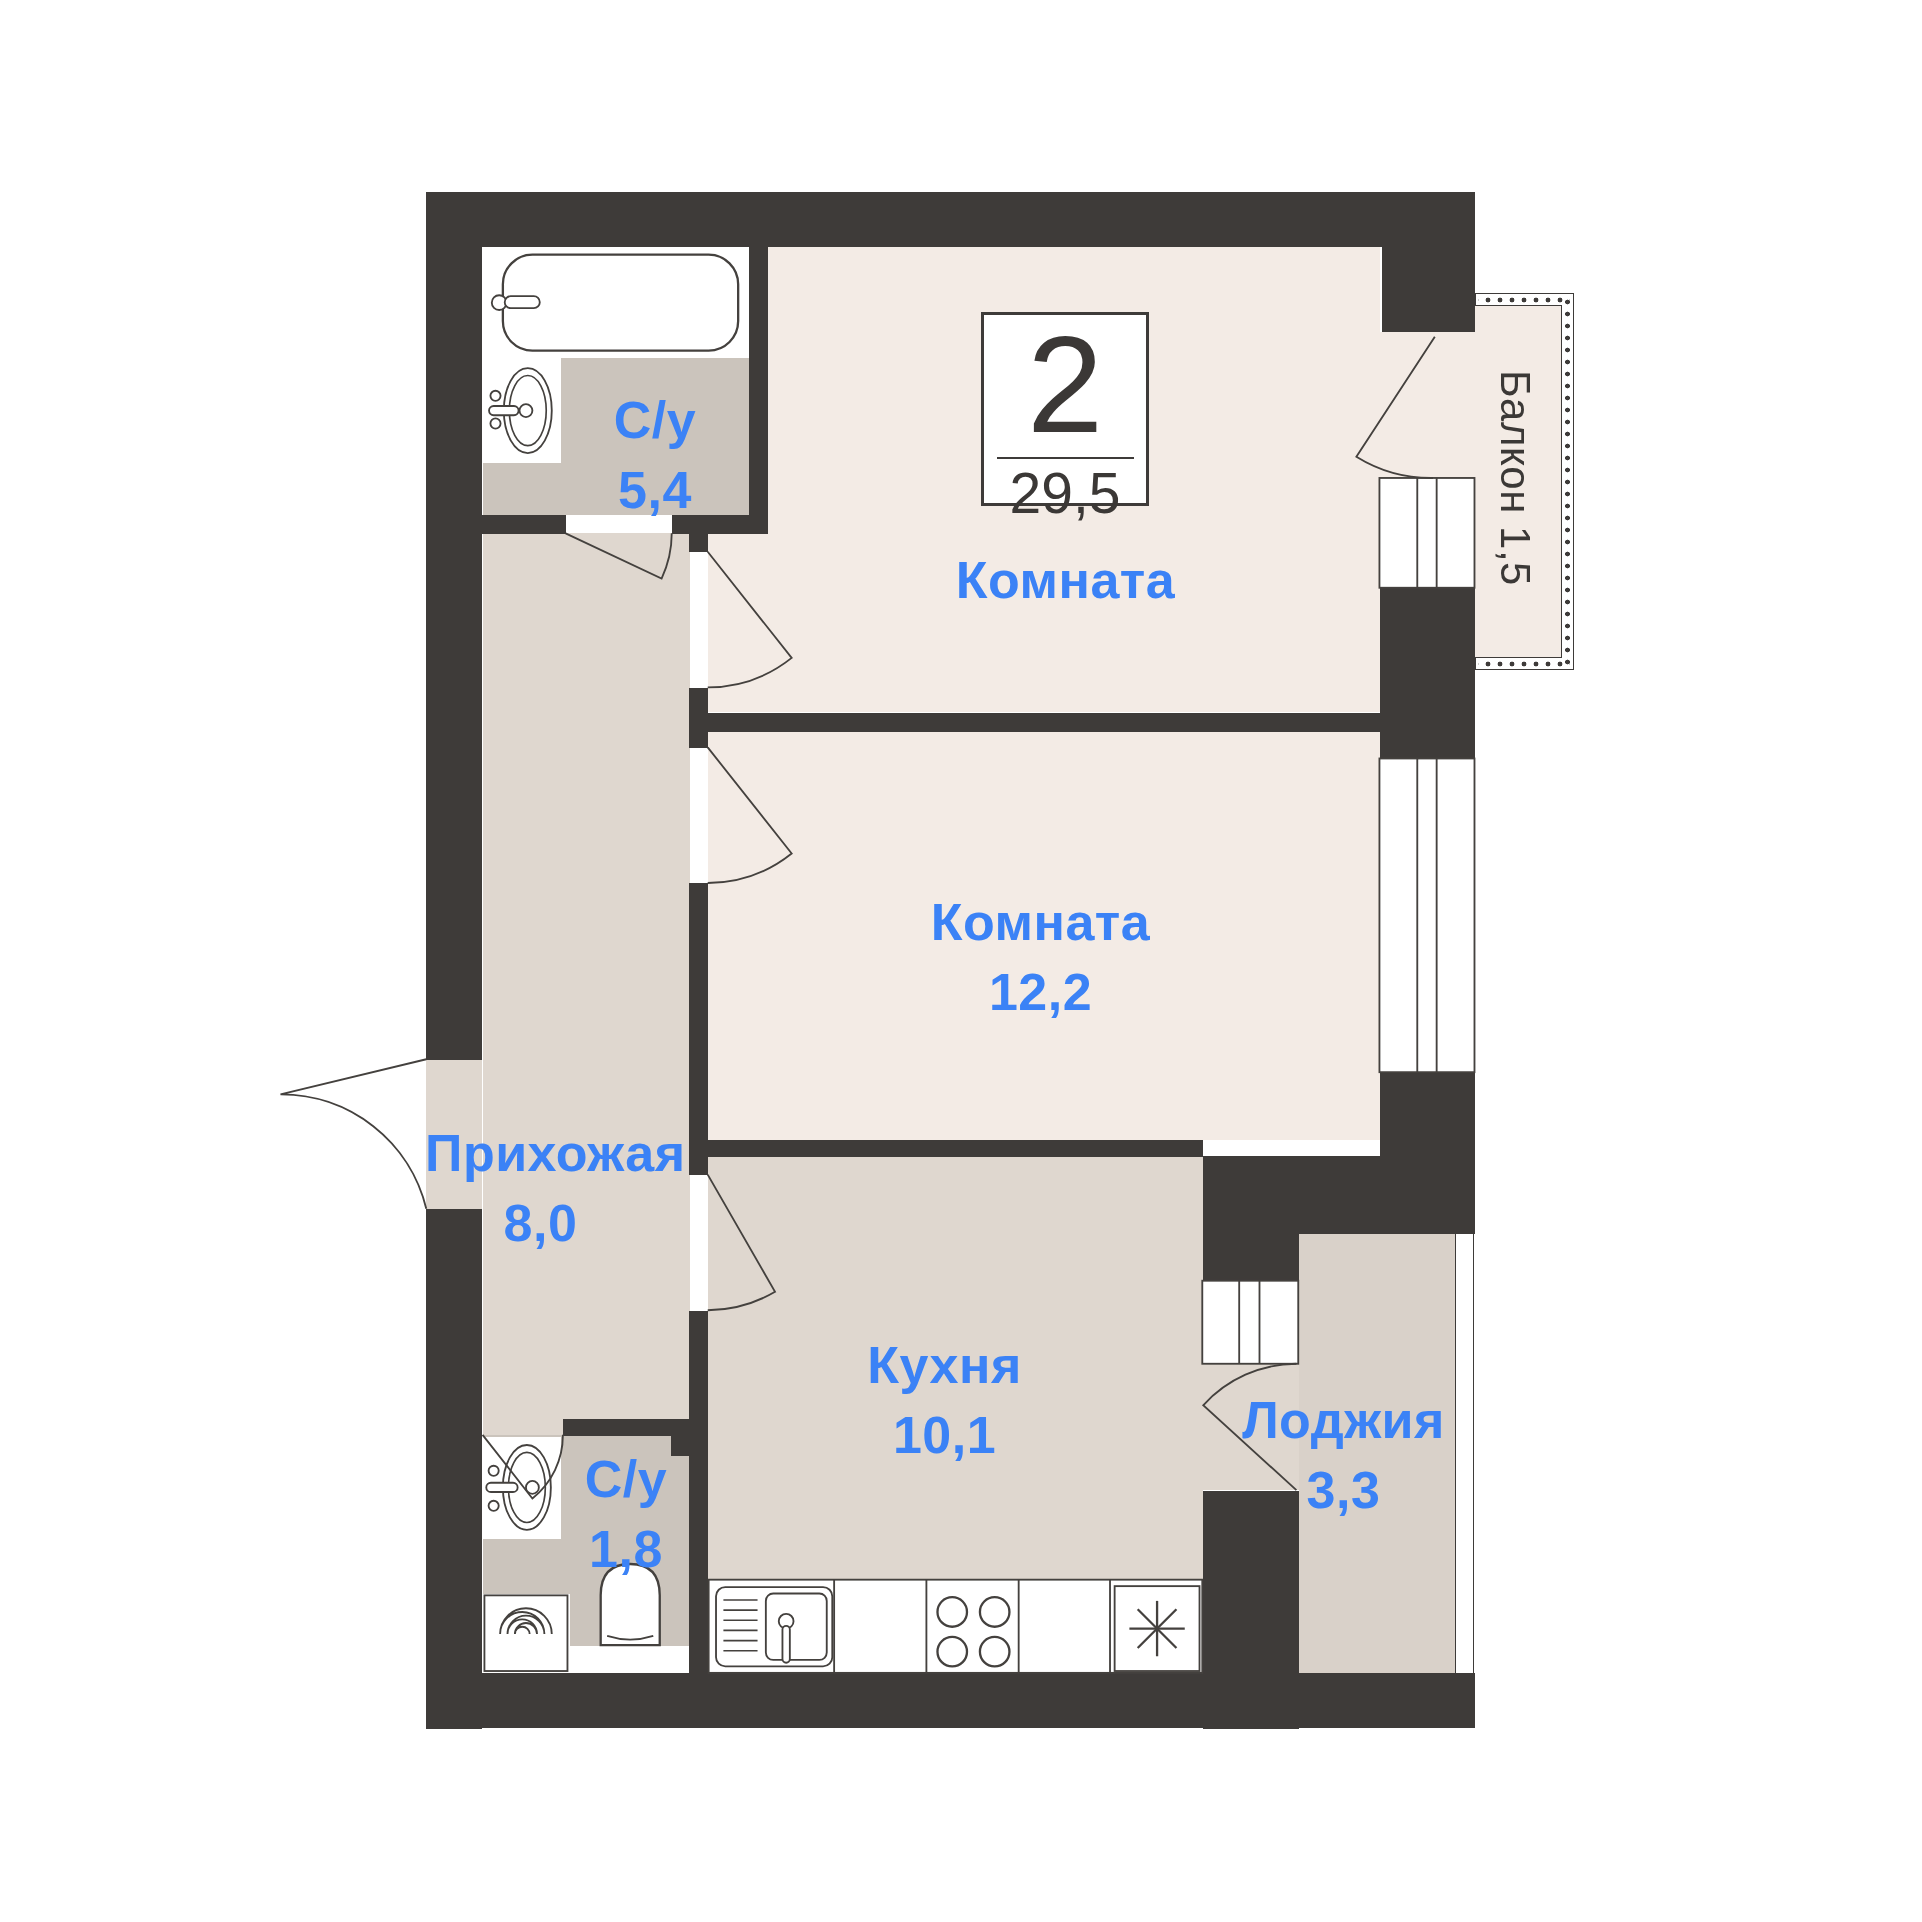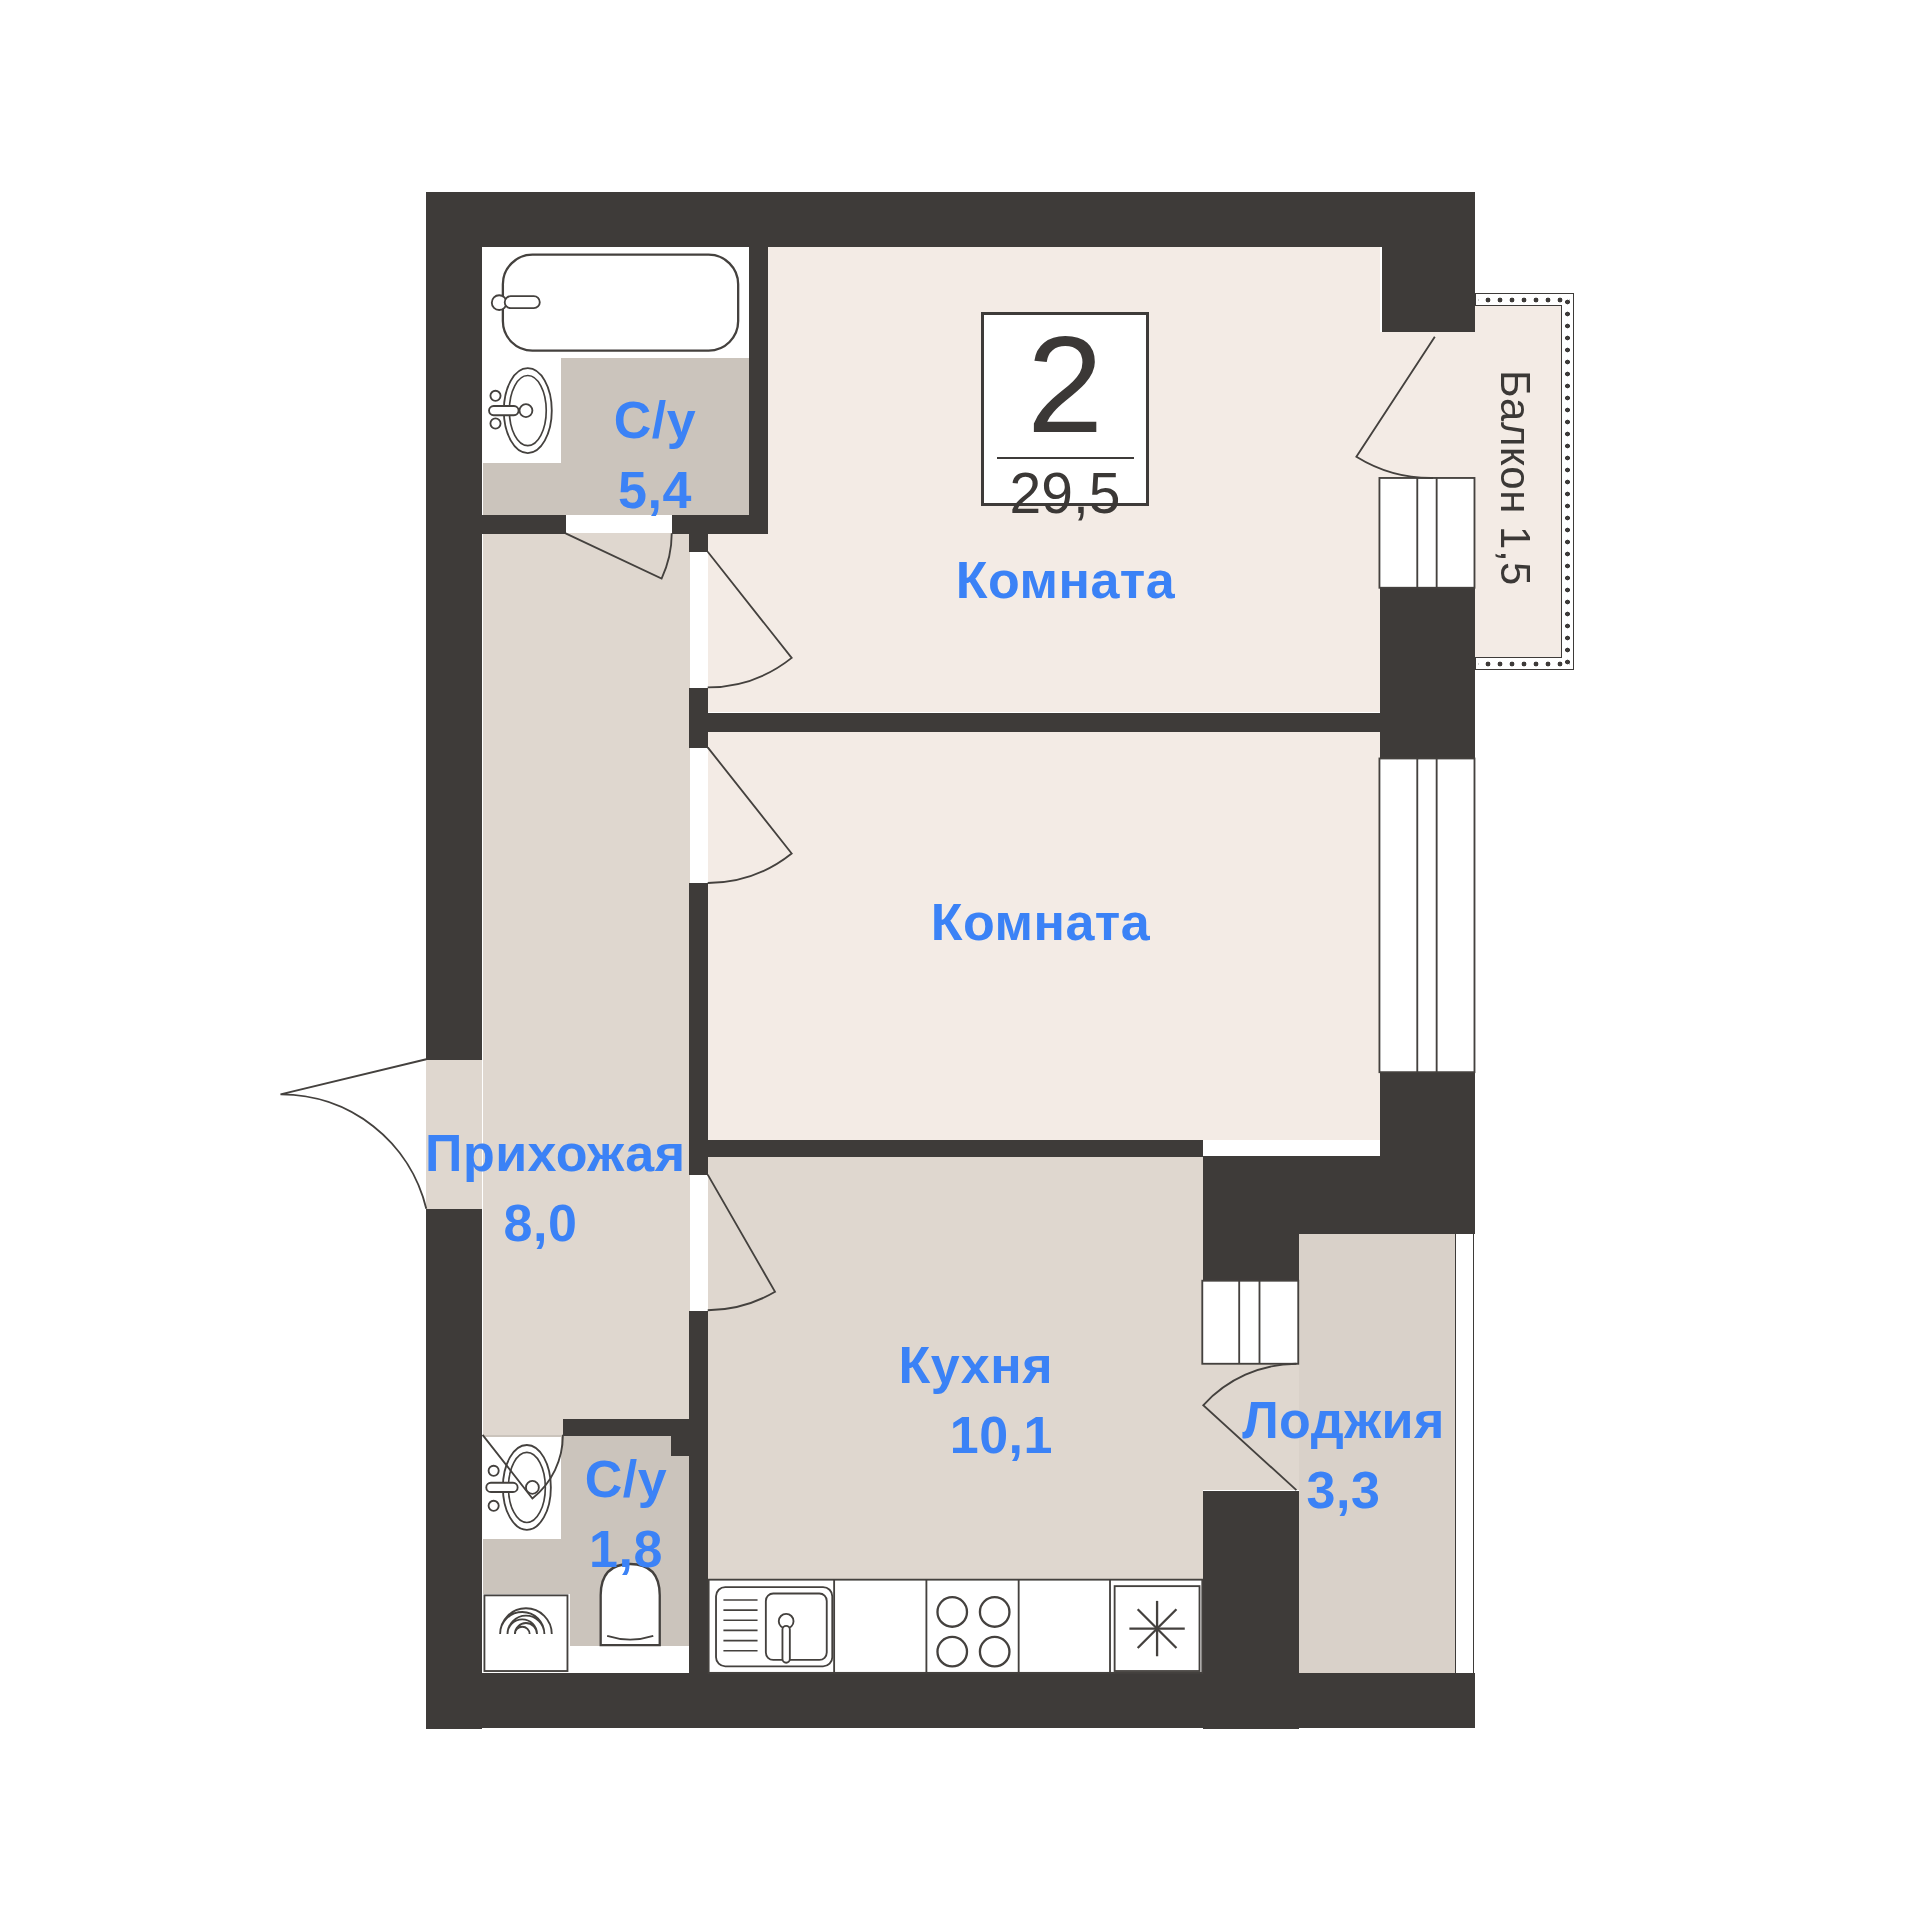--- a/index.html
+++ b/index.html
@@ -190,26 +190,27 @@
     <div class="badge-rooms">2</div>
     <div class="badge-divider"></div>
     <div class="badge-area">29,5</div>
   </div>
 
   <div class="label" style="left:904px;top:546px;width:323px;">
     <div>Комната</div>
   </div>
   <div class="label" style="left:879px;top:888px;width:323px;">
     <div>Комната</div>
+    <div>12,2</div>
   </div>
   <div class="label" style="left:425px;top:1119px;width:231px;">
     <div>Прихожая</div>
     <div>8,0</div>
   </div>
-  <div class="label" style="left:776px;top:1331px;width:277px;text-align:right;">
+  <div class="label" style="left:806px;top:1331px;width:277px;">
     <div>Кухня</div>
     <div>10,1</div>
   </div>
   <div class="label" style="left:581px;top:386px;width:148px;">
     <div>С/у</div>
     <div>5,4</div>
   </div>
   <div class="label" style="left:552px;top:1445px;width:148px;">
     <div>С/у</div>
     <div>1,8</div>

